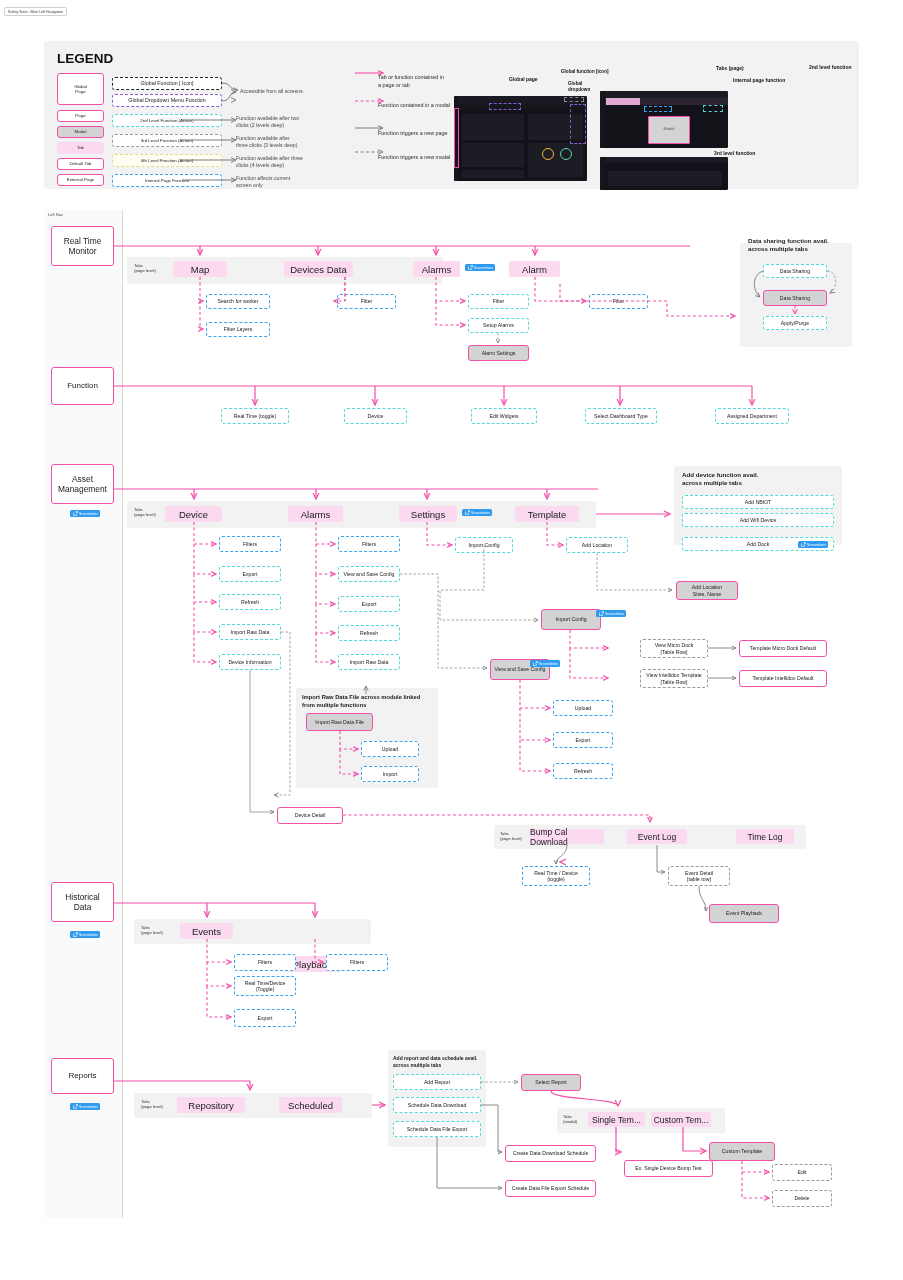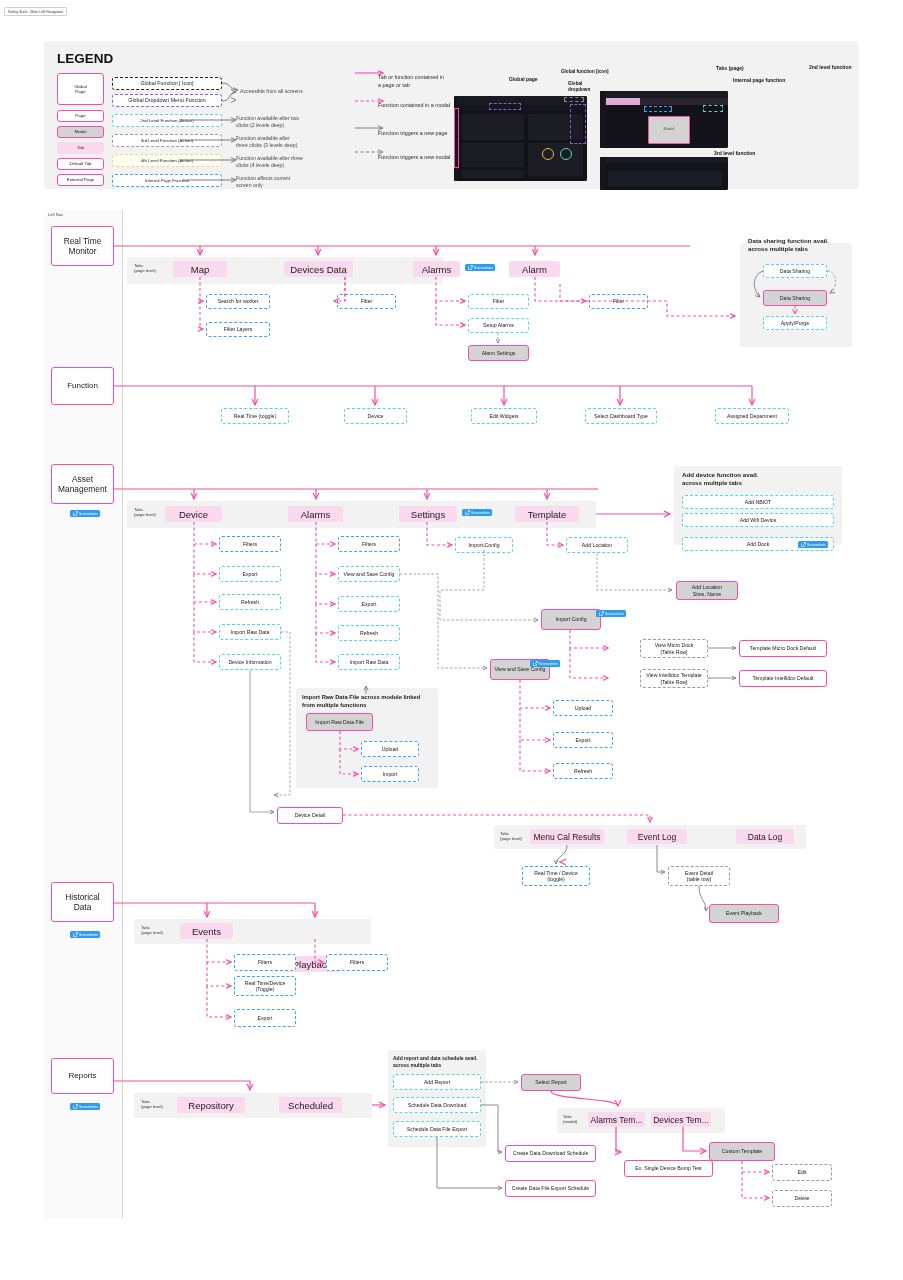--- a/index.html
+++ b/index.html
@@ -421,23 +421,23 @@
 from multiple functions</div>
   <div class="node f-pink-grey" style="left:306px;top:713px;width:67px;height:18px;">Import Raw Data File</div>
   <div class="node f-dash-blue" style="left:361px;top:741px;width:58px;height:16px;">Upload</div>
   <div class="node f-dash-blue" style="left:361px;top:766px;width:58px;height:16px;">Import</div>
 
   <div class="node f-pink-thin" style="left:277px;top:807px;width:66px;height:17px;">Device Detail</div>
 
   <div class="tabbar" style="left:494px;top:825px;width:312px;height:24px;"></div>
   <div class="tablabel" style="left:500px;top:831px;">Tabs
 (page level)</div>
-  <div class="tabchip small" style="left:530px;top:829px;width:74px;height:15px;">Menu Cal Results</div>
+  <div class="tabchip small" style="left:530px;top:829px;width:74px;height:15px;">Bump Cal Download</div>
   <div class="tabchip small" style="left:627px;top:829px;width:60px;height:15px;">Event Log</div>
-  <div class="tabchip small" style="left:736px;top:829px;width:58px;height:15px;">Data Log</div>
+  <div class="tabchip small" style="left:736px;top:829px;width:58px;height:15px;">Time Log</div>
 
   <div class="node f-dash-blue" style="left:522px;top:866px;width:68px;height:20px;">Real Time / Device
 (toggle)</div>
   <div class="node f-dash-grey" style="left:668px;top:866px;width:62px;height:20px;">Event Detail
 [table row]</div>
   <div class="node f-pink-grey" style="left:709px;top:904px;width:70px;height:19px;">Event Playback</div>
 
   <div class="tabbar" style="left:134px;top:919px;width:237px;height:25px;"></div>
   <div class="tablabel" style="left:141px;top:925px;">Tabs
 (page level)</div>
@@ -461,22 +461,22 @@
 across multiple tabs</div>
   <div class="node f-dash-cyan" style="left:393px;top:1074px;width:88px;height:16px;">Add Report</div>
   <div class="node f-dash-cyan" style="left:393px;top:1097px;width:88px;height:16px;">Schedule Data Download</div>
   <div class="node f-dash-cyan" style="left:393px;top:1121px;width:88px;height:16px;">Schedule Data File Export</div>
 
   <div class="node f-pink-grey" style="left:521px;top:1074px;width:60px;height:17px;">Select Report</div>
 
   <div class="tabbar" style="left:557px;top:1108px;width:168px;height:25px;"></div>
   <div class="tablabel" style="left:563px;top:1114px;">Tabs
 (modal)</div>
-  <div class="tabchip small" style="left:588px;top:1112px;width:57px;height:15px;">Alarms Tem...</div>
-  <div class="tabchip small" style="left:651px;top:1112px;width:60px;height:15px;">Devices Tem...</div>
+  <div class="tabchip small" style="left:588px;top:1112px;width:57px;height:15px;">Single Tem...</div>
+  <div class="tabchip small" style="left:651px;top:1112px;width:60px;height:15px;">Custom Tem...</div>
 
   <div class="node f-pink-thin" style="left:505px;top:1145px;width:91px;height:17px;">Create Data Download Schedule</div>
   <div class="node f-pink-thin" style="left:505px;top:1180px;width:91px;height:17px;">Create Data File Export Schedule</div>
   <div class="node f-pink-thin" style="left:624px;top:1160px;width:89px;height:17px;">Ex. Single Device Bump Test</div>
   <div class="node f-pink-grey" style="left:709px;top:1142px;width:66px;height:19px;">Custom Template</div>
   <div class="node f-dash-grey" style="left:772px;top:1164px;width:60px;height:17px;">Edit</div>
   <div class="node f-dash-grey" style="left:772px;top:1190px;width:60px;height:17px;">Delete</div>
 
   <svg class="links">
     <defs>

